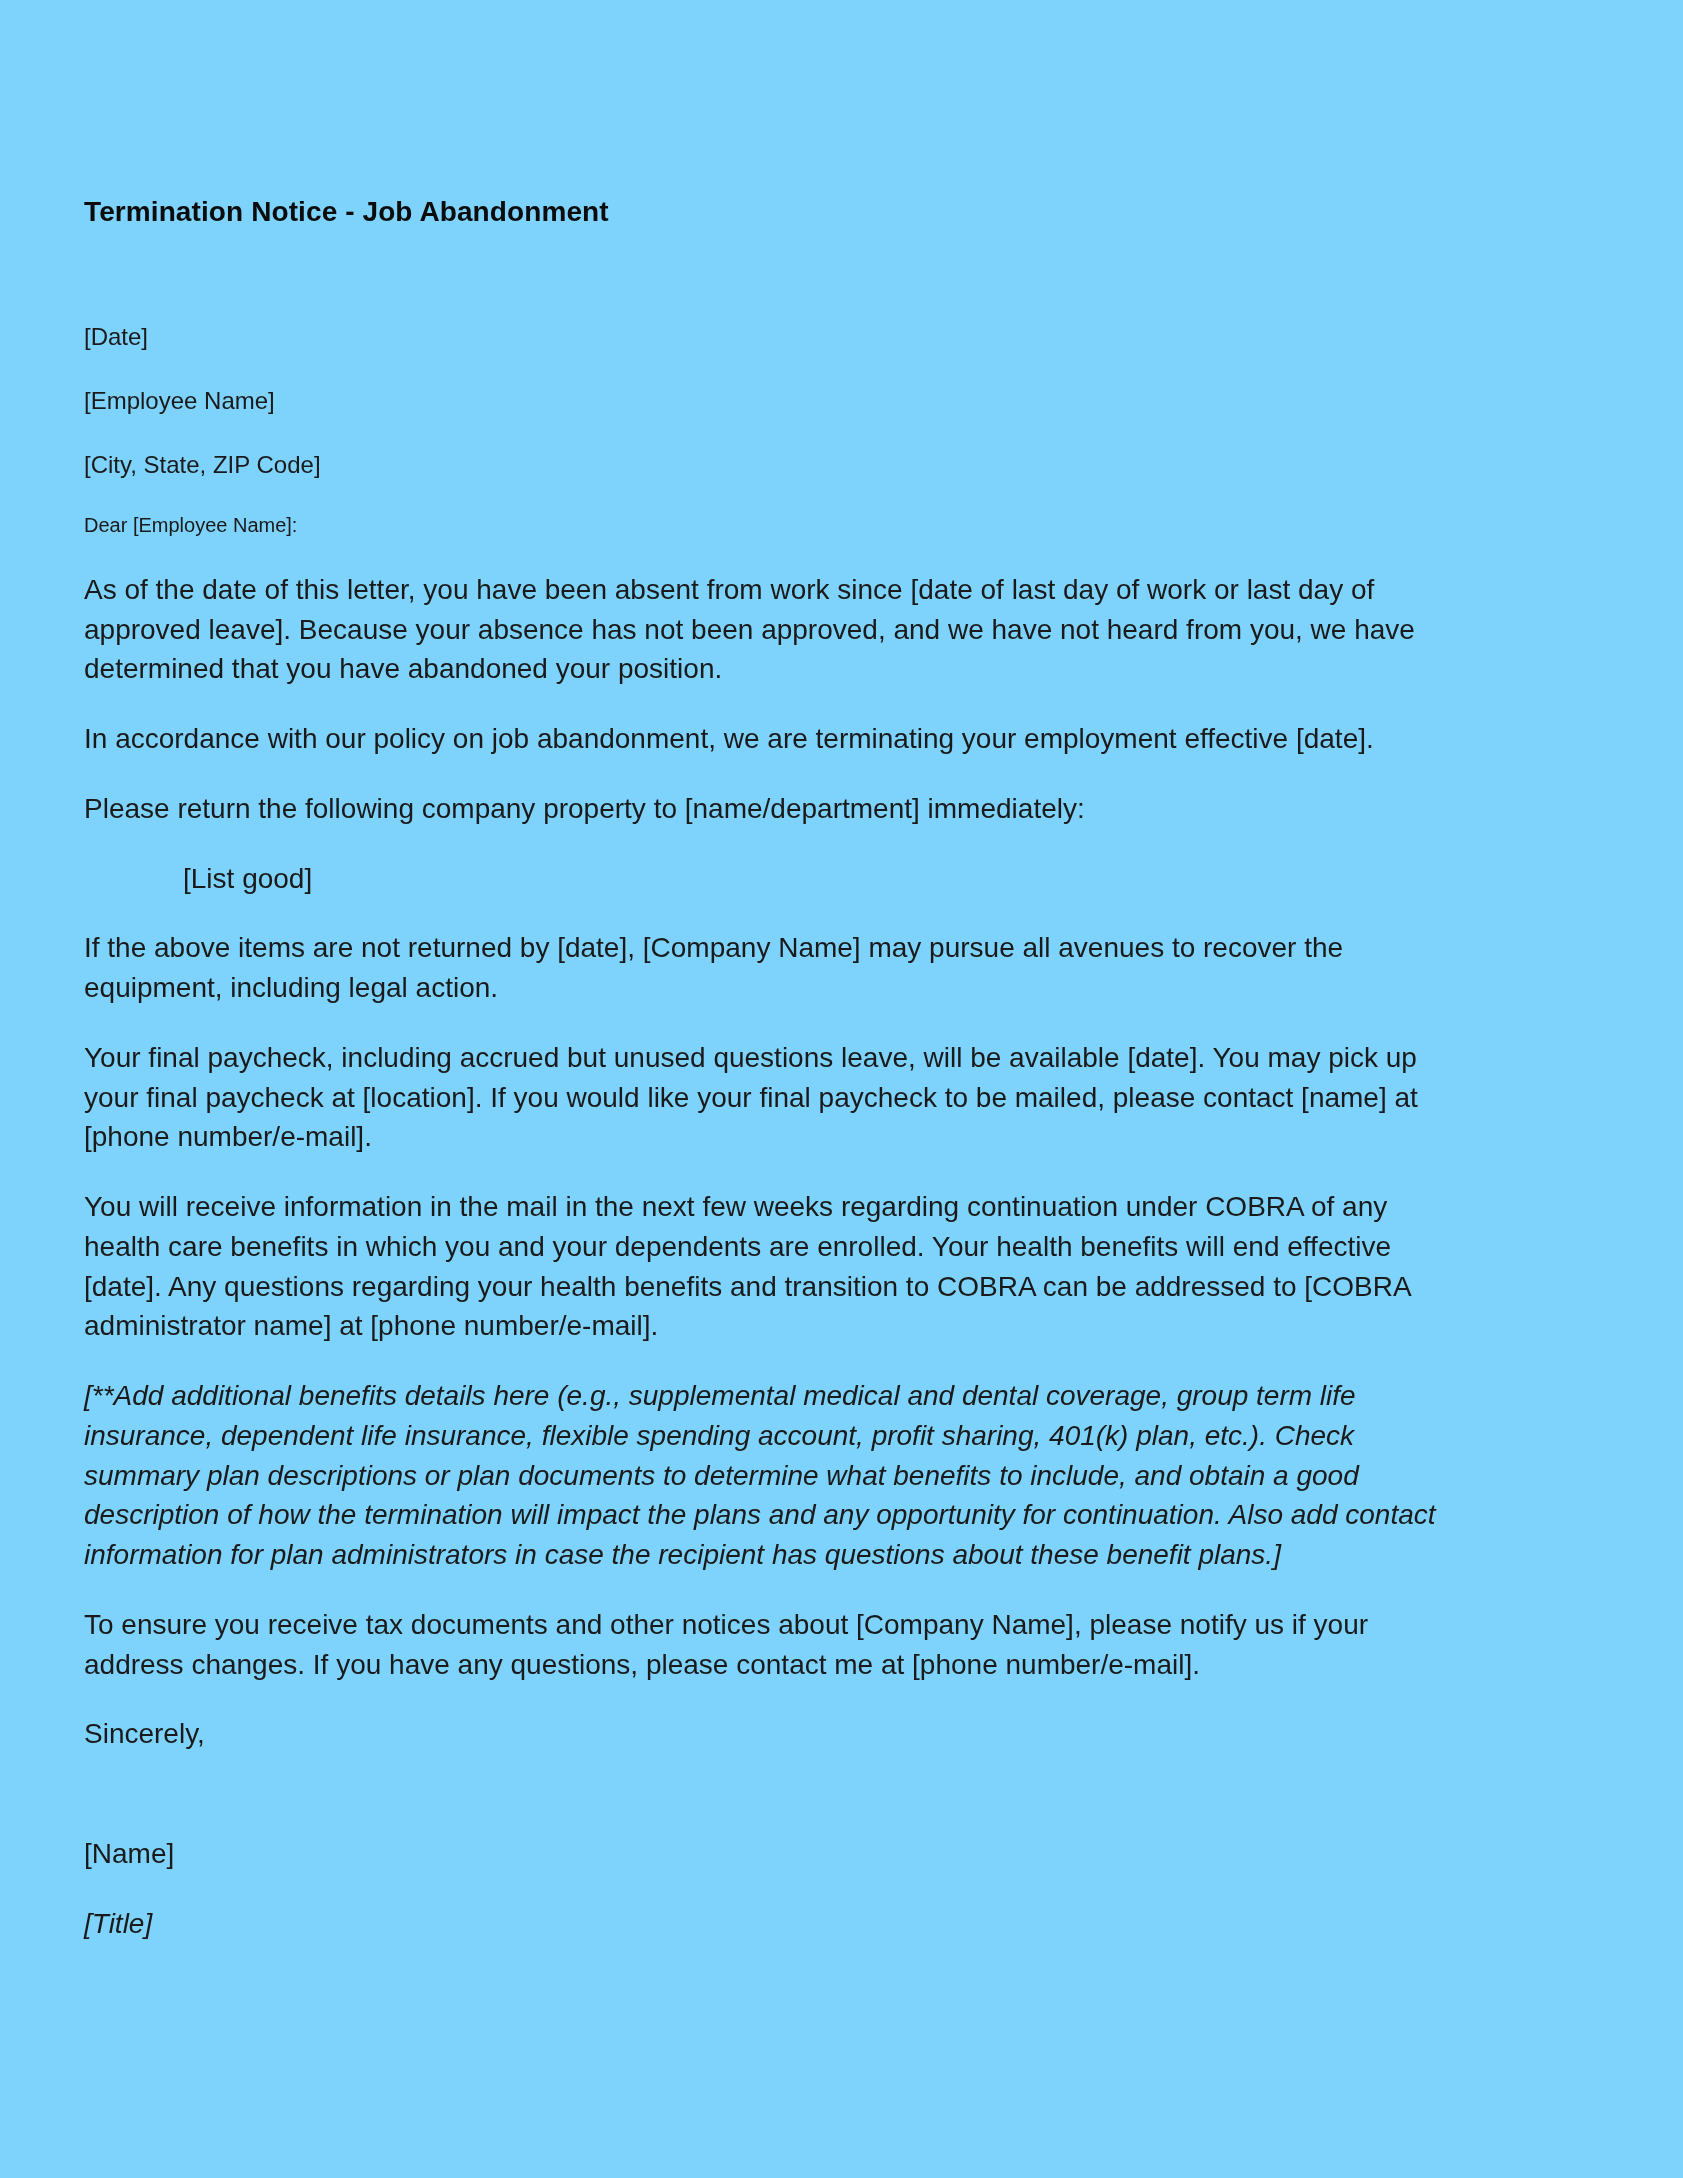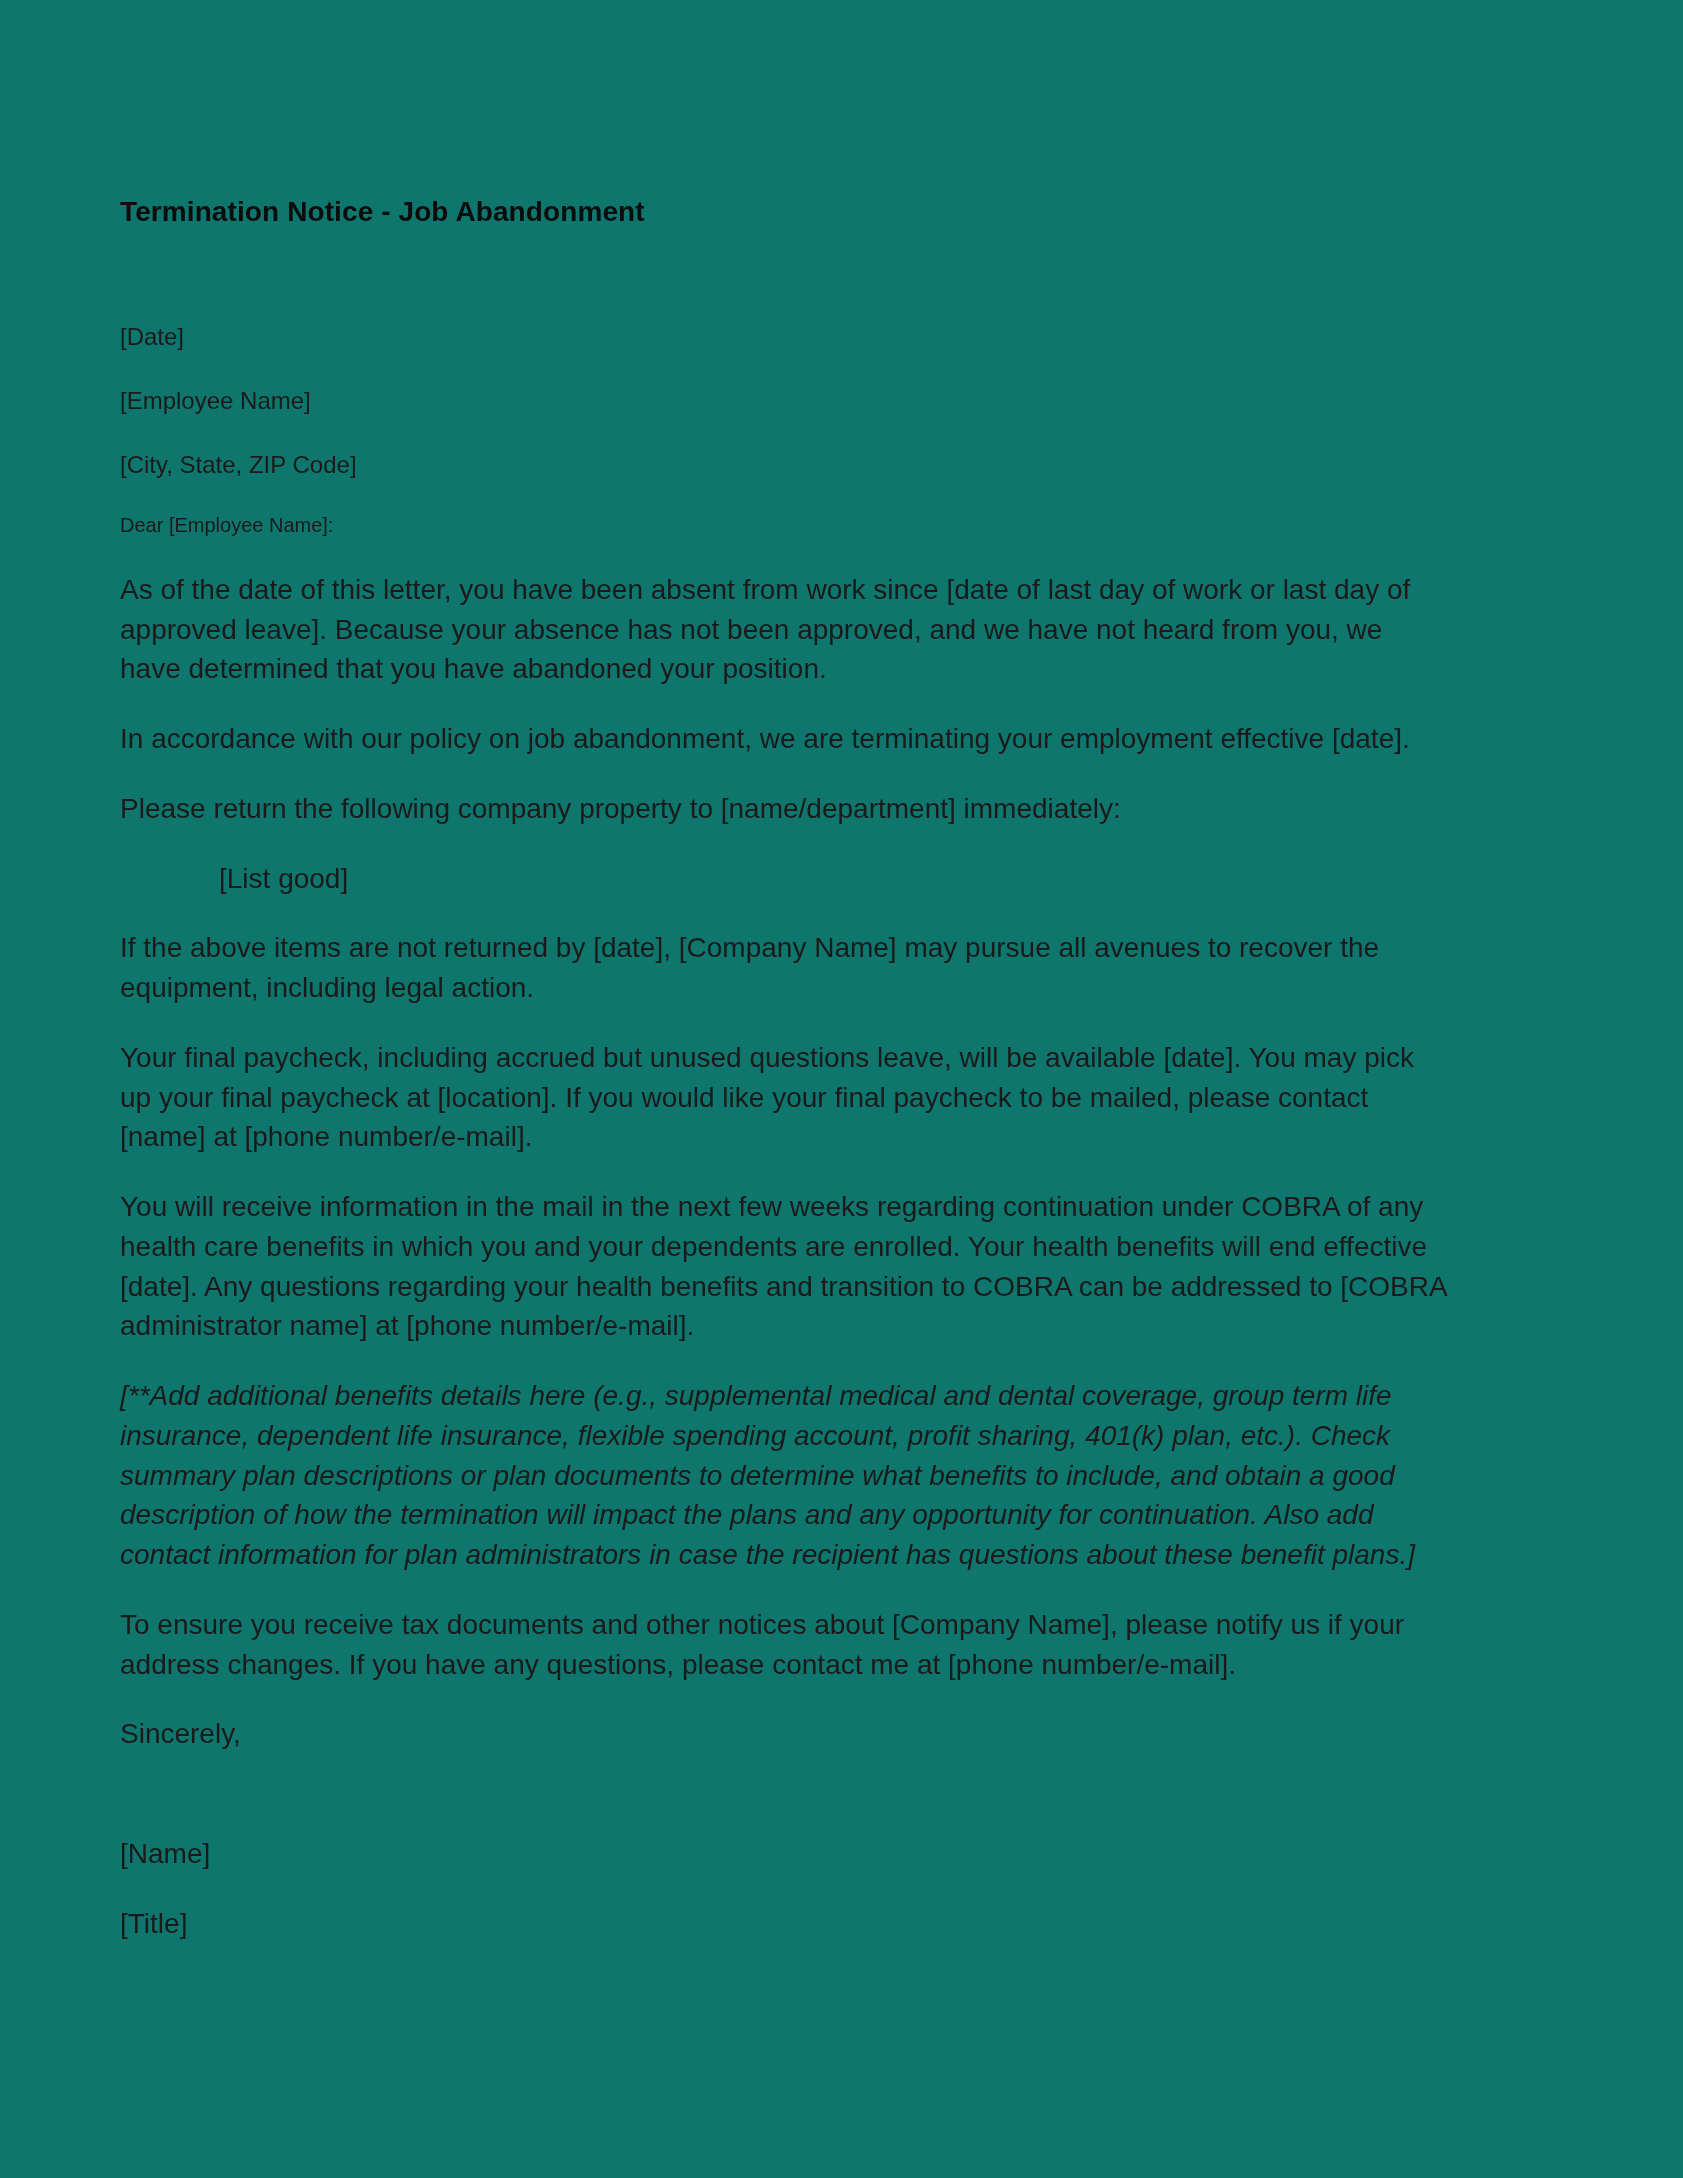--- a/index.html
+++ b/index.html
@@ -11,23 +11,23 @@
     width: 1683px;
     height: 2178px;
     font-family: "Liberation Sans", sans-serif;
     color: #000000;
     -webkit-font-smoothing: antialiased;
   }
   .page {
     position: relative;
     width: 1683px;
     height: 2178px;
-    background: #0f766e;
+    background: #7dd3fc;
     box-sizing: border-box;
-    padding: 194px 233px 0 120px;
+    padding: 194px 233px 0 84px;
   }
   .doc-title {
     font-size: 28px;
     font-weight: bold;
     line-height: 1.25;
     letter-spacing: 0.1px;
     margin: 0 0 0 0;
     color: #0c0c0c;
   }
   .title-gap {
@@ -73,20 +73,21 @@
     height: 81px;
   }
   .sig-line {
     font-size: 28px;
     line-height: 1.38;
     margin: 0 0 31px 0;
     color: #1a1a1a;
   }
   .sig-line.last {
     margin-bottom: 16px;
+    font-style: italic;
   }
 </style>
 </head>
 <body>
 
 <div class="page">
 
   <h1 class="doc-title">Termination Notice - Job Abandonment</h1>
 
   <div class="title-gap"></div>

